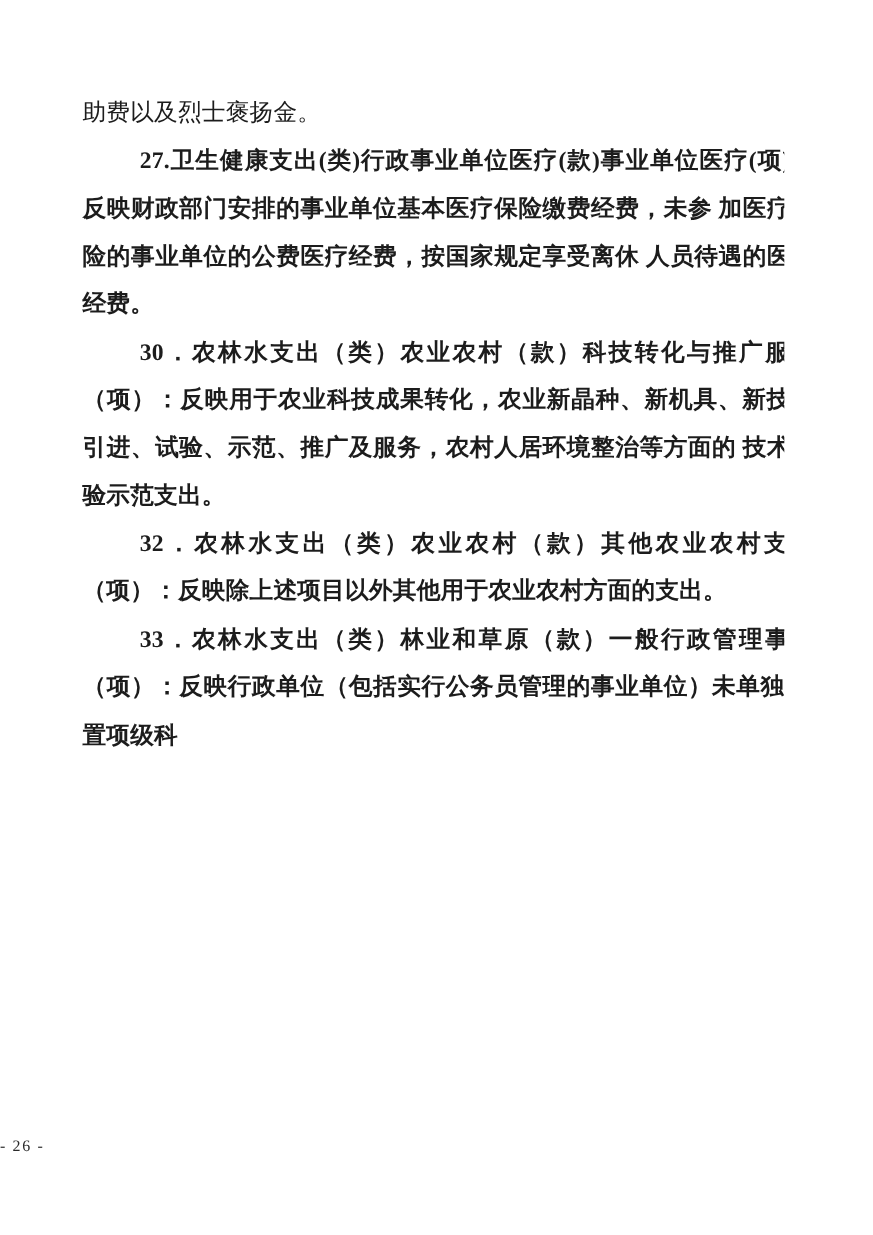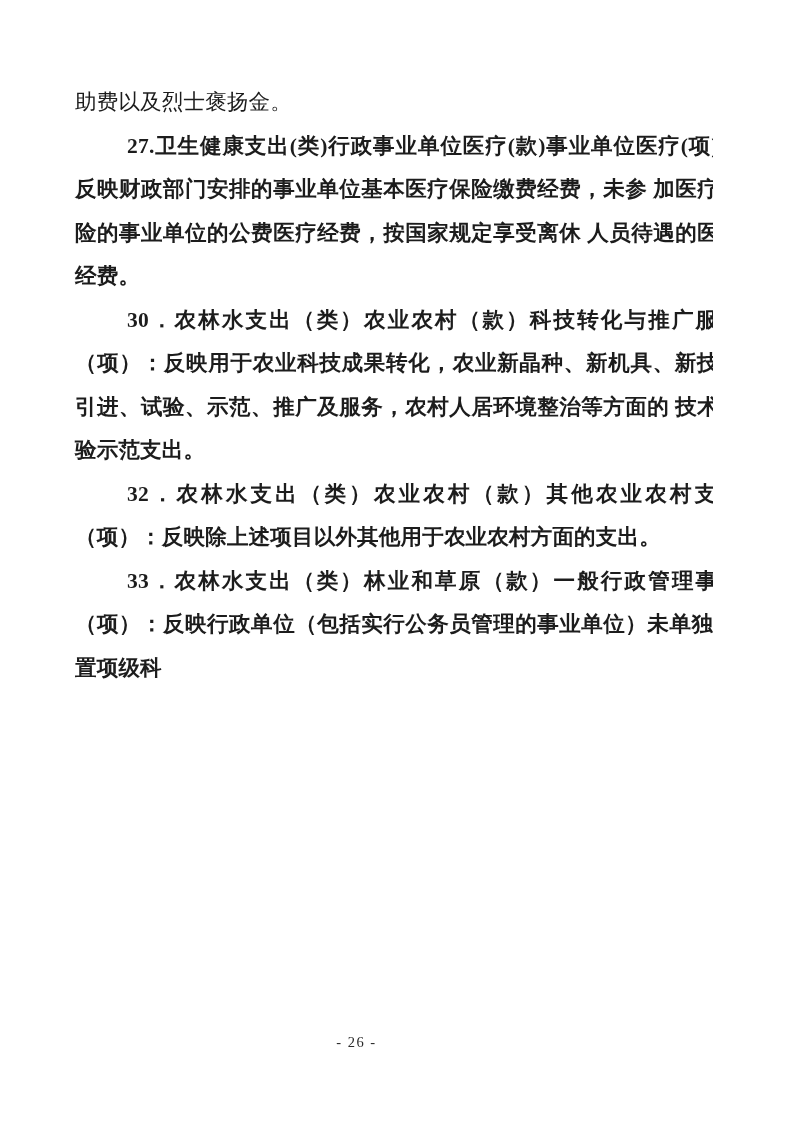--- a/index.html
+++ b/index.html
@@ -32,21 +32,20 @@
   }
   .para.indent {
     text-indent: 52px;
     font-weight: bold;
   }
   .page-number {
     position: absolute;
     left: 0;
     right: 0;
     top: 1034px;
-    text-align: center;
     font-size: 14.5px;
     letter-spacing: 1.5px;
     color: #2a2a2a;
     font-family: "Liberation Serif", "DejaVu Serif", serif;
   }
 </style>
 </head>
 <body>
 
 <div class="page">

